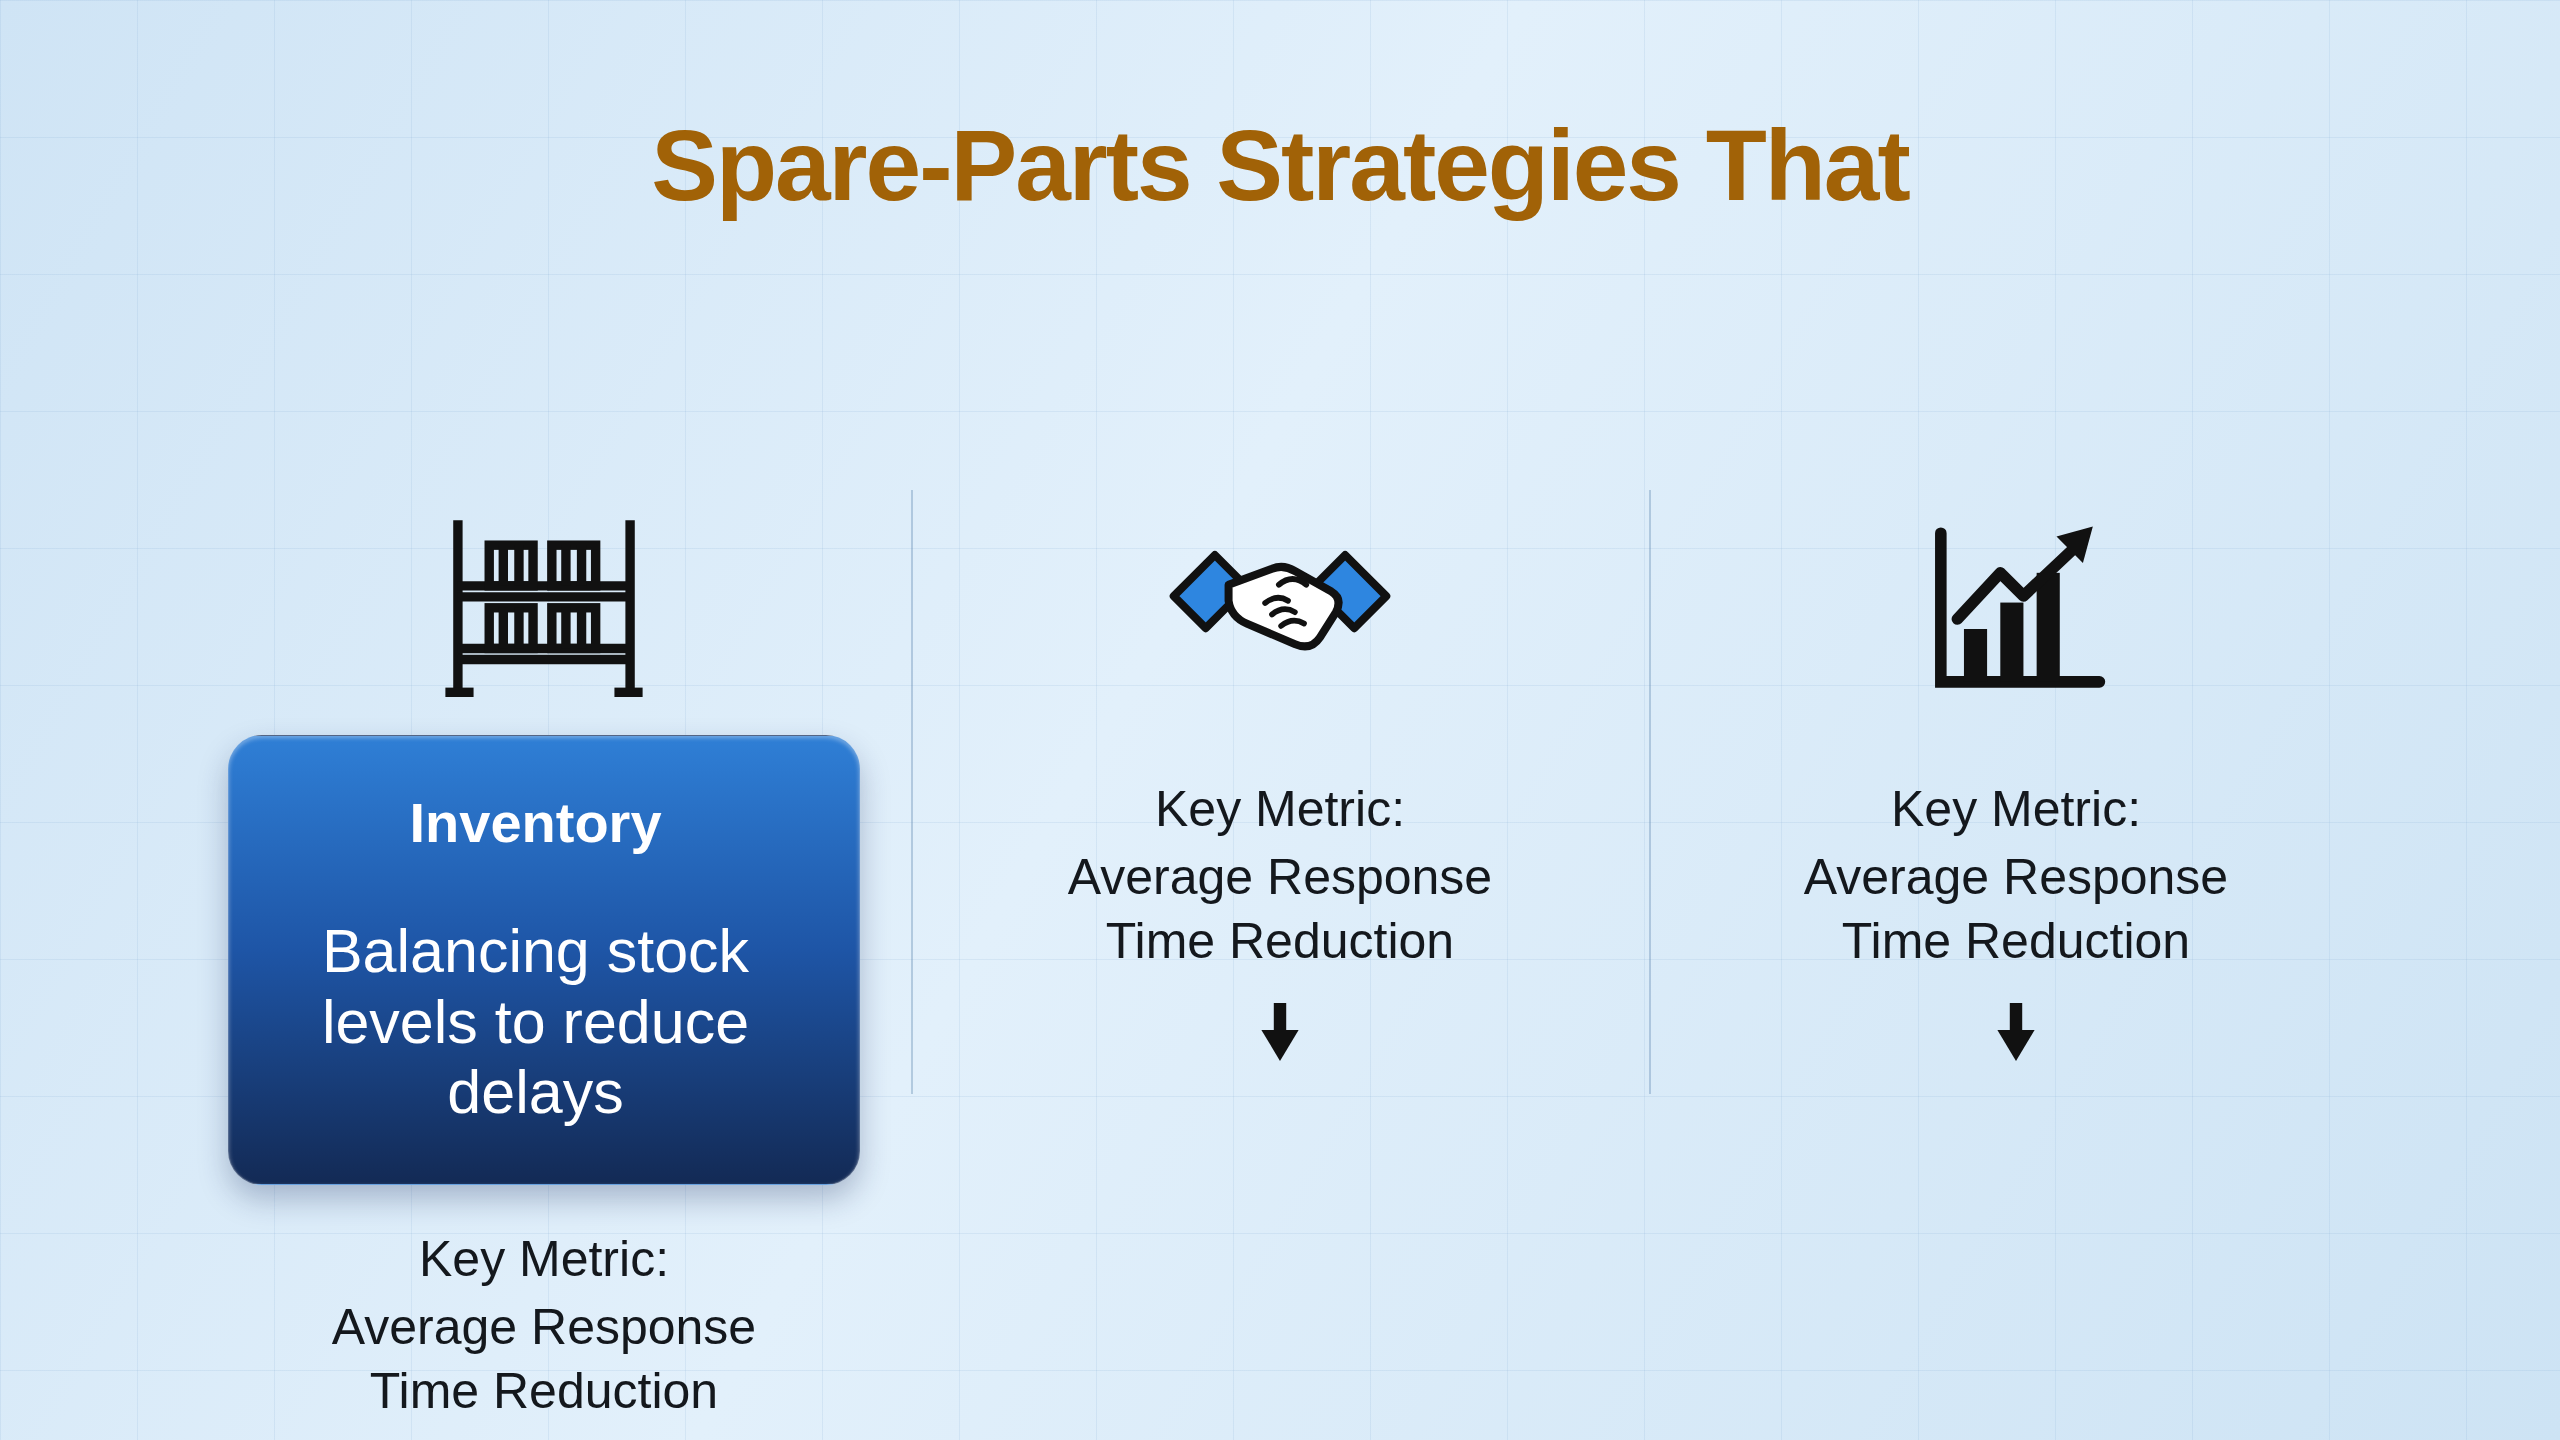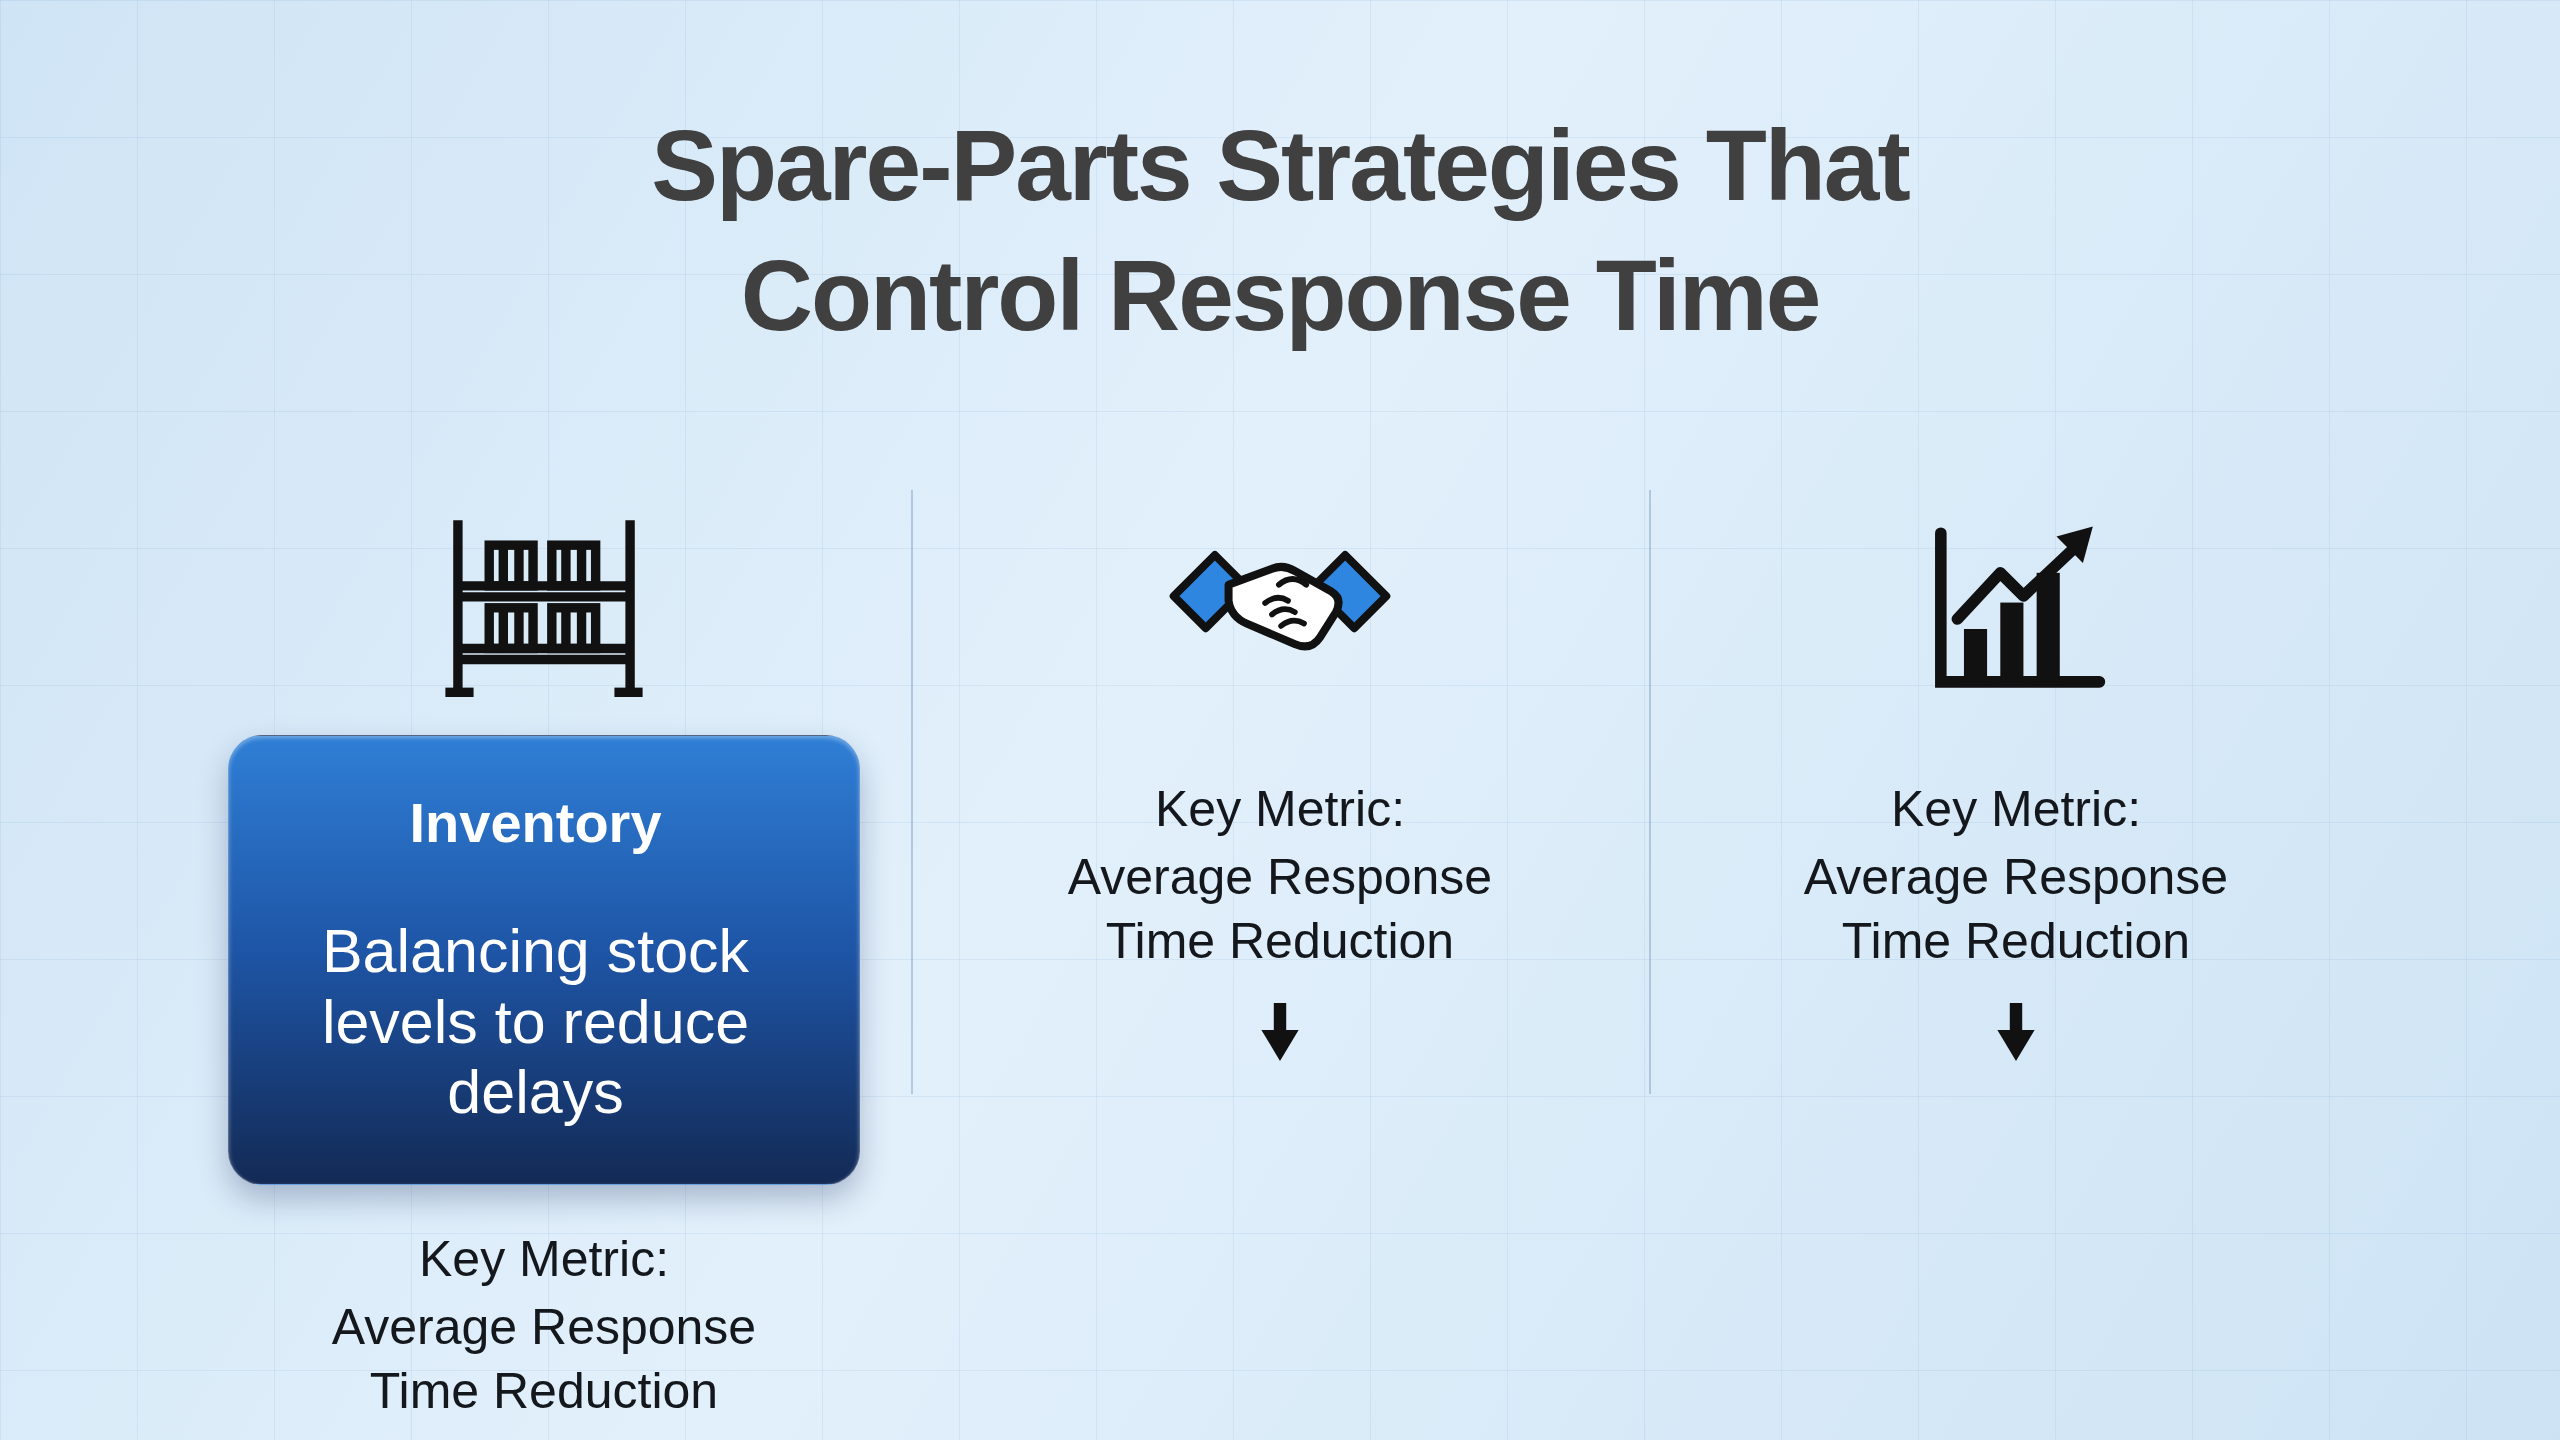--- a/index.html
+++ b/index.html
@@ -11,21 +11,21 @@
   }
   #grid-overlay{
     position:absolute;inset:0;pointer-events:none;
     background-image:
       repeating-linear-gradient(to right, rgba(130,170,210,0.16) 0 1px, transparent 1px 137px),
       repeating-linear-gradient(to bottom, rgba(130,170,210,0.16) 0 1px, transparent 1px 137px);
   }
   
   .title-block{
     position:absolute;top:100px;left:0;right:0;
-    text-align:center;color:#404040;
+    text-align:center;color:#a16207;
     font-weight:800;letter-spacing:-2px;
   }
   .title-line{font-size:100px;line-height:1.3;}
   
   .columns{
     position:absolute;top:482px;left:0;right:0;
     display:flex;justify-content:center;gap:104px;
   }
   .column{
     width:632px;display:flex;flex-direction:column;align-items:center;
@@ -66,21 +66,20 @@
   #divider-2{left:1649px;}
   svg{display:block;}
 </style>
 </head>
 <body>
 
 <div id="grid-overlay"></div>
 
 <div class="title-block">
   <div class="title-line">Spare-Parts Strategies That</div>
-  <div class="title-line">Control Response Time</div>
 </div>
 
 <div class="divider" id="divider-1"></div>
 <div class="divider" id="divider-2"></div>
 
 <div class="columns">
 
   <div class="column">
     <div class="icon-wrap">
       <svg width="208" height="180" viewBox="0 0 130 115" fill="none" stroke="#111111" stroke-width="6">

